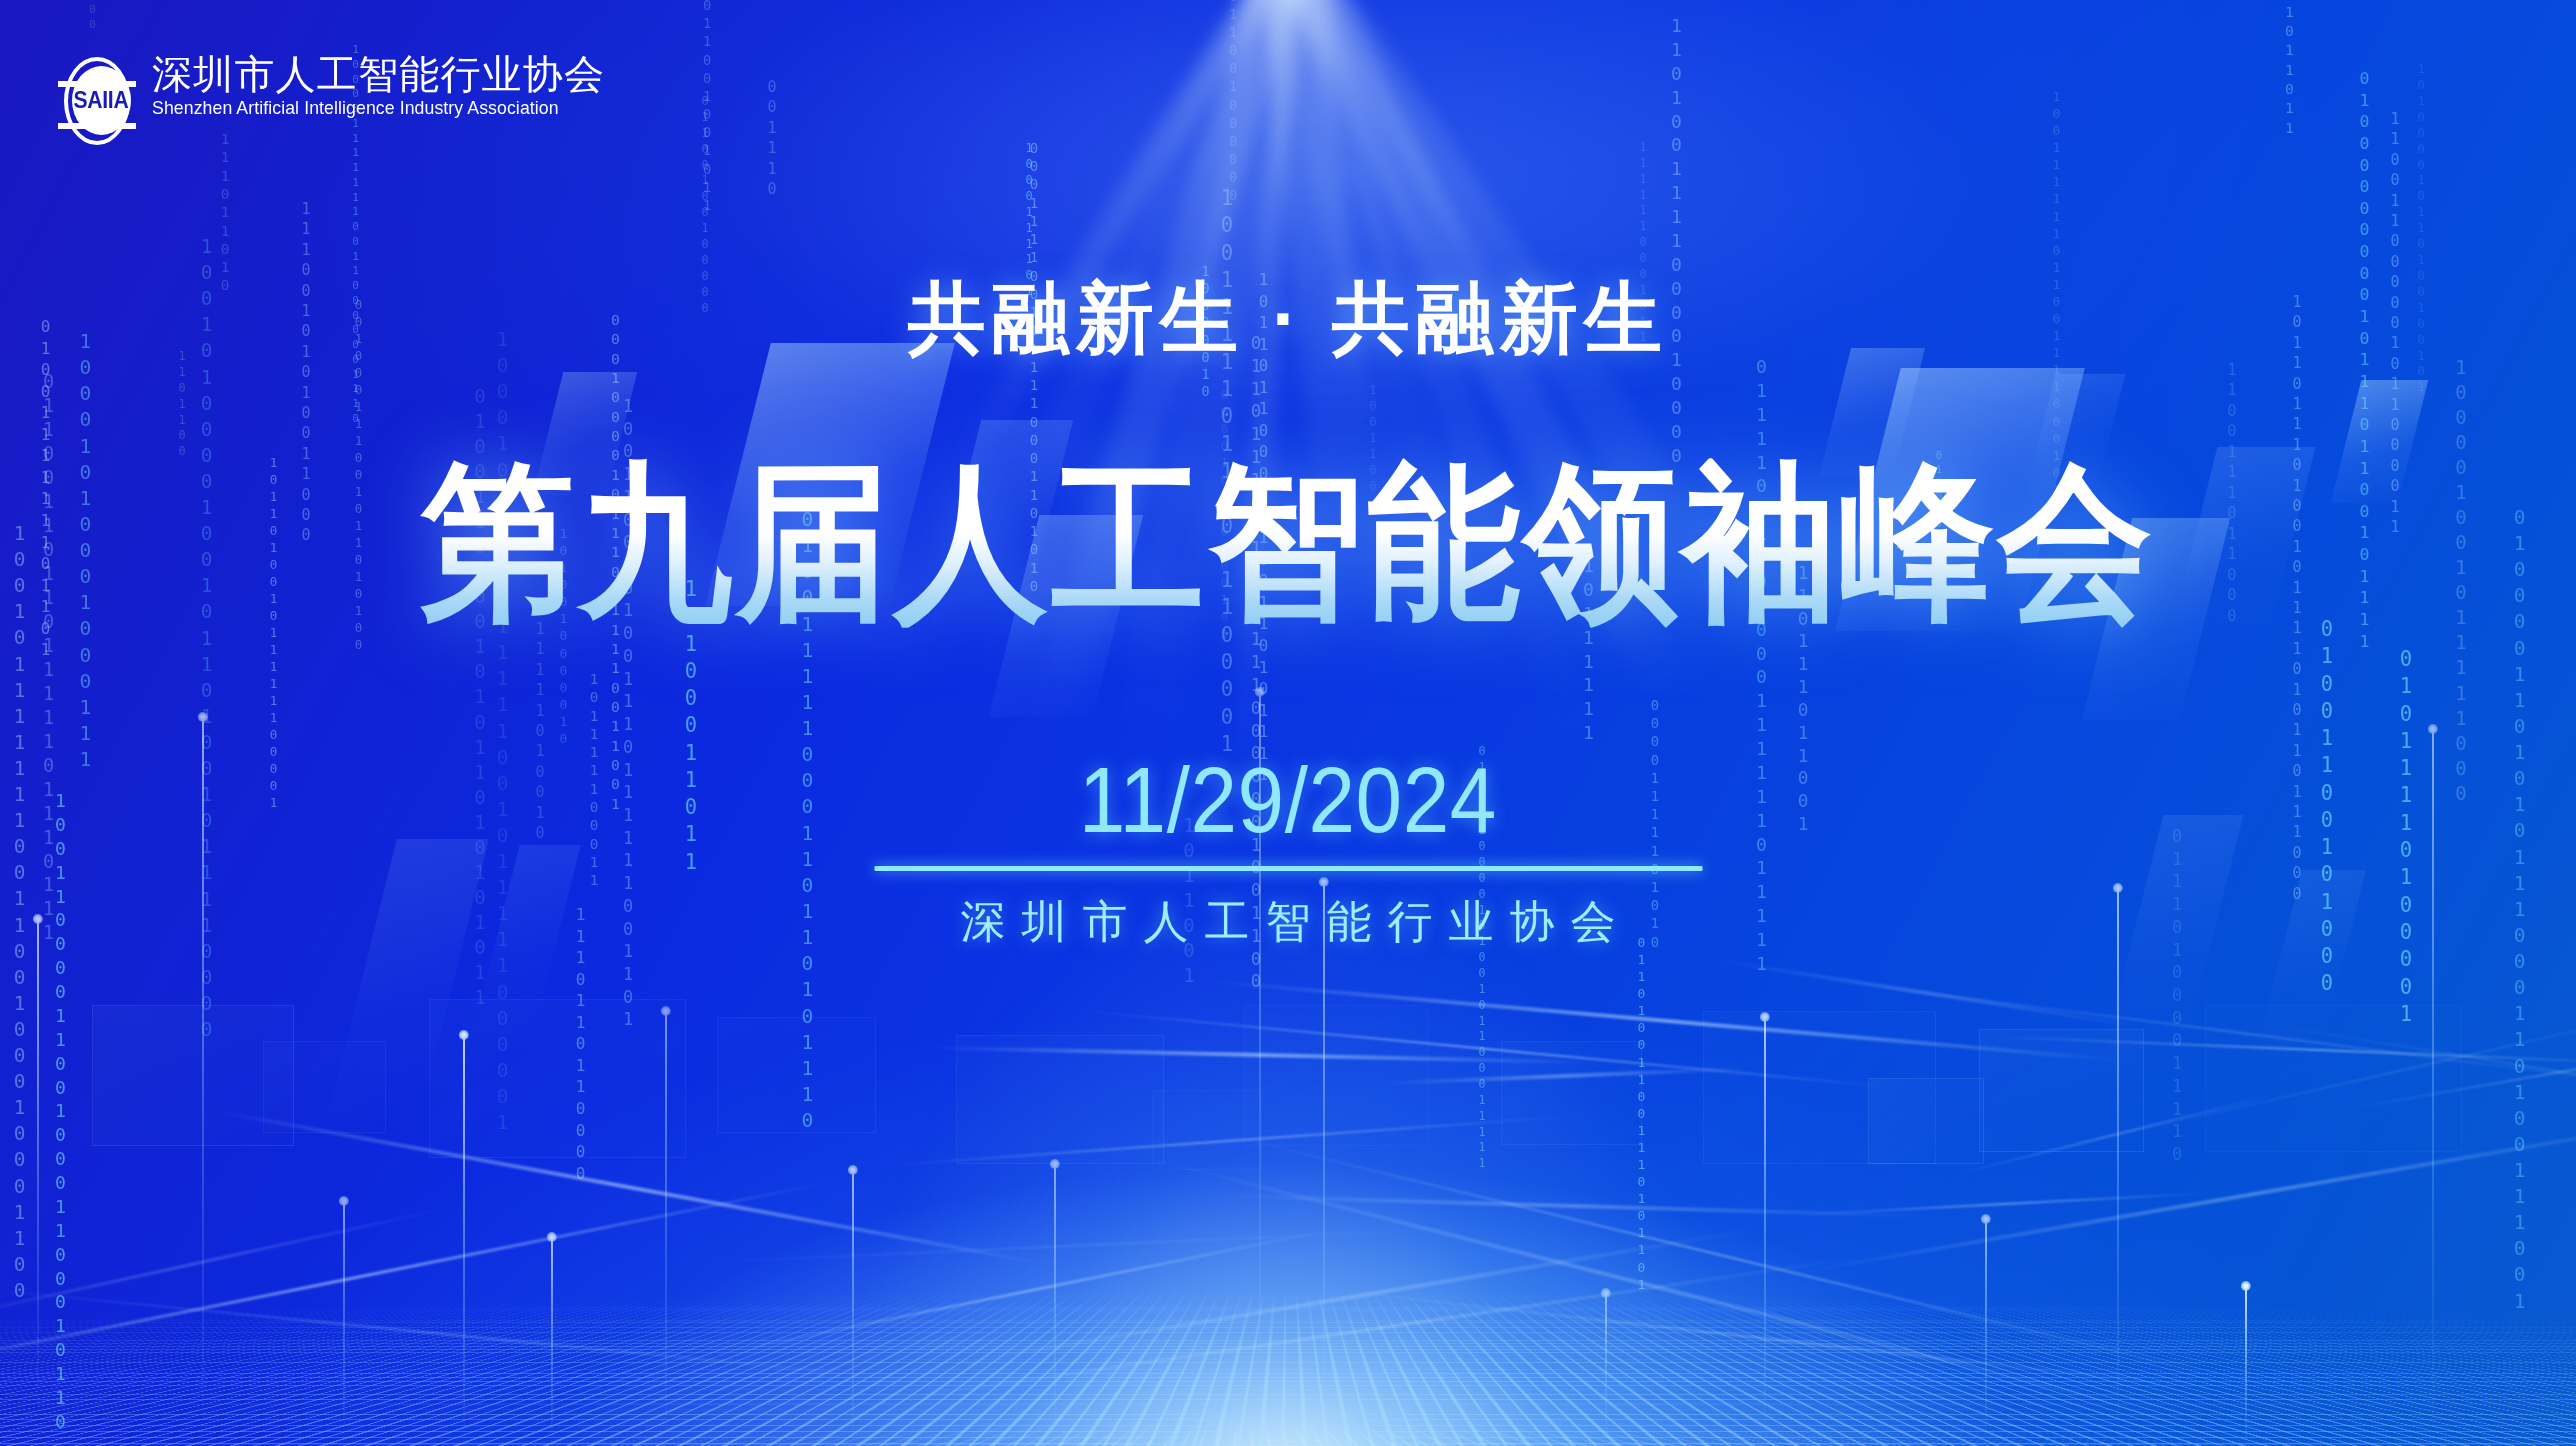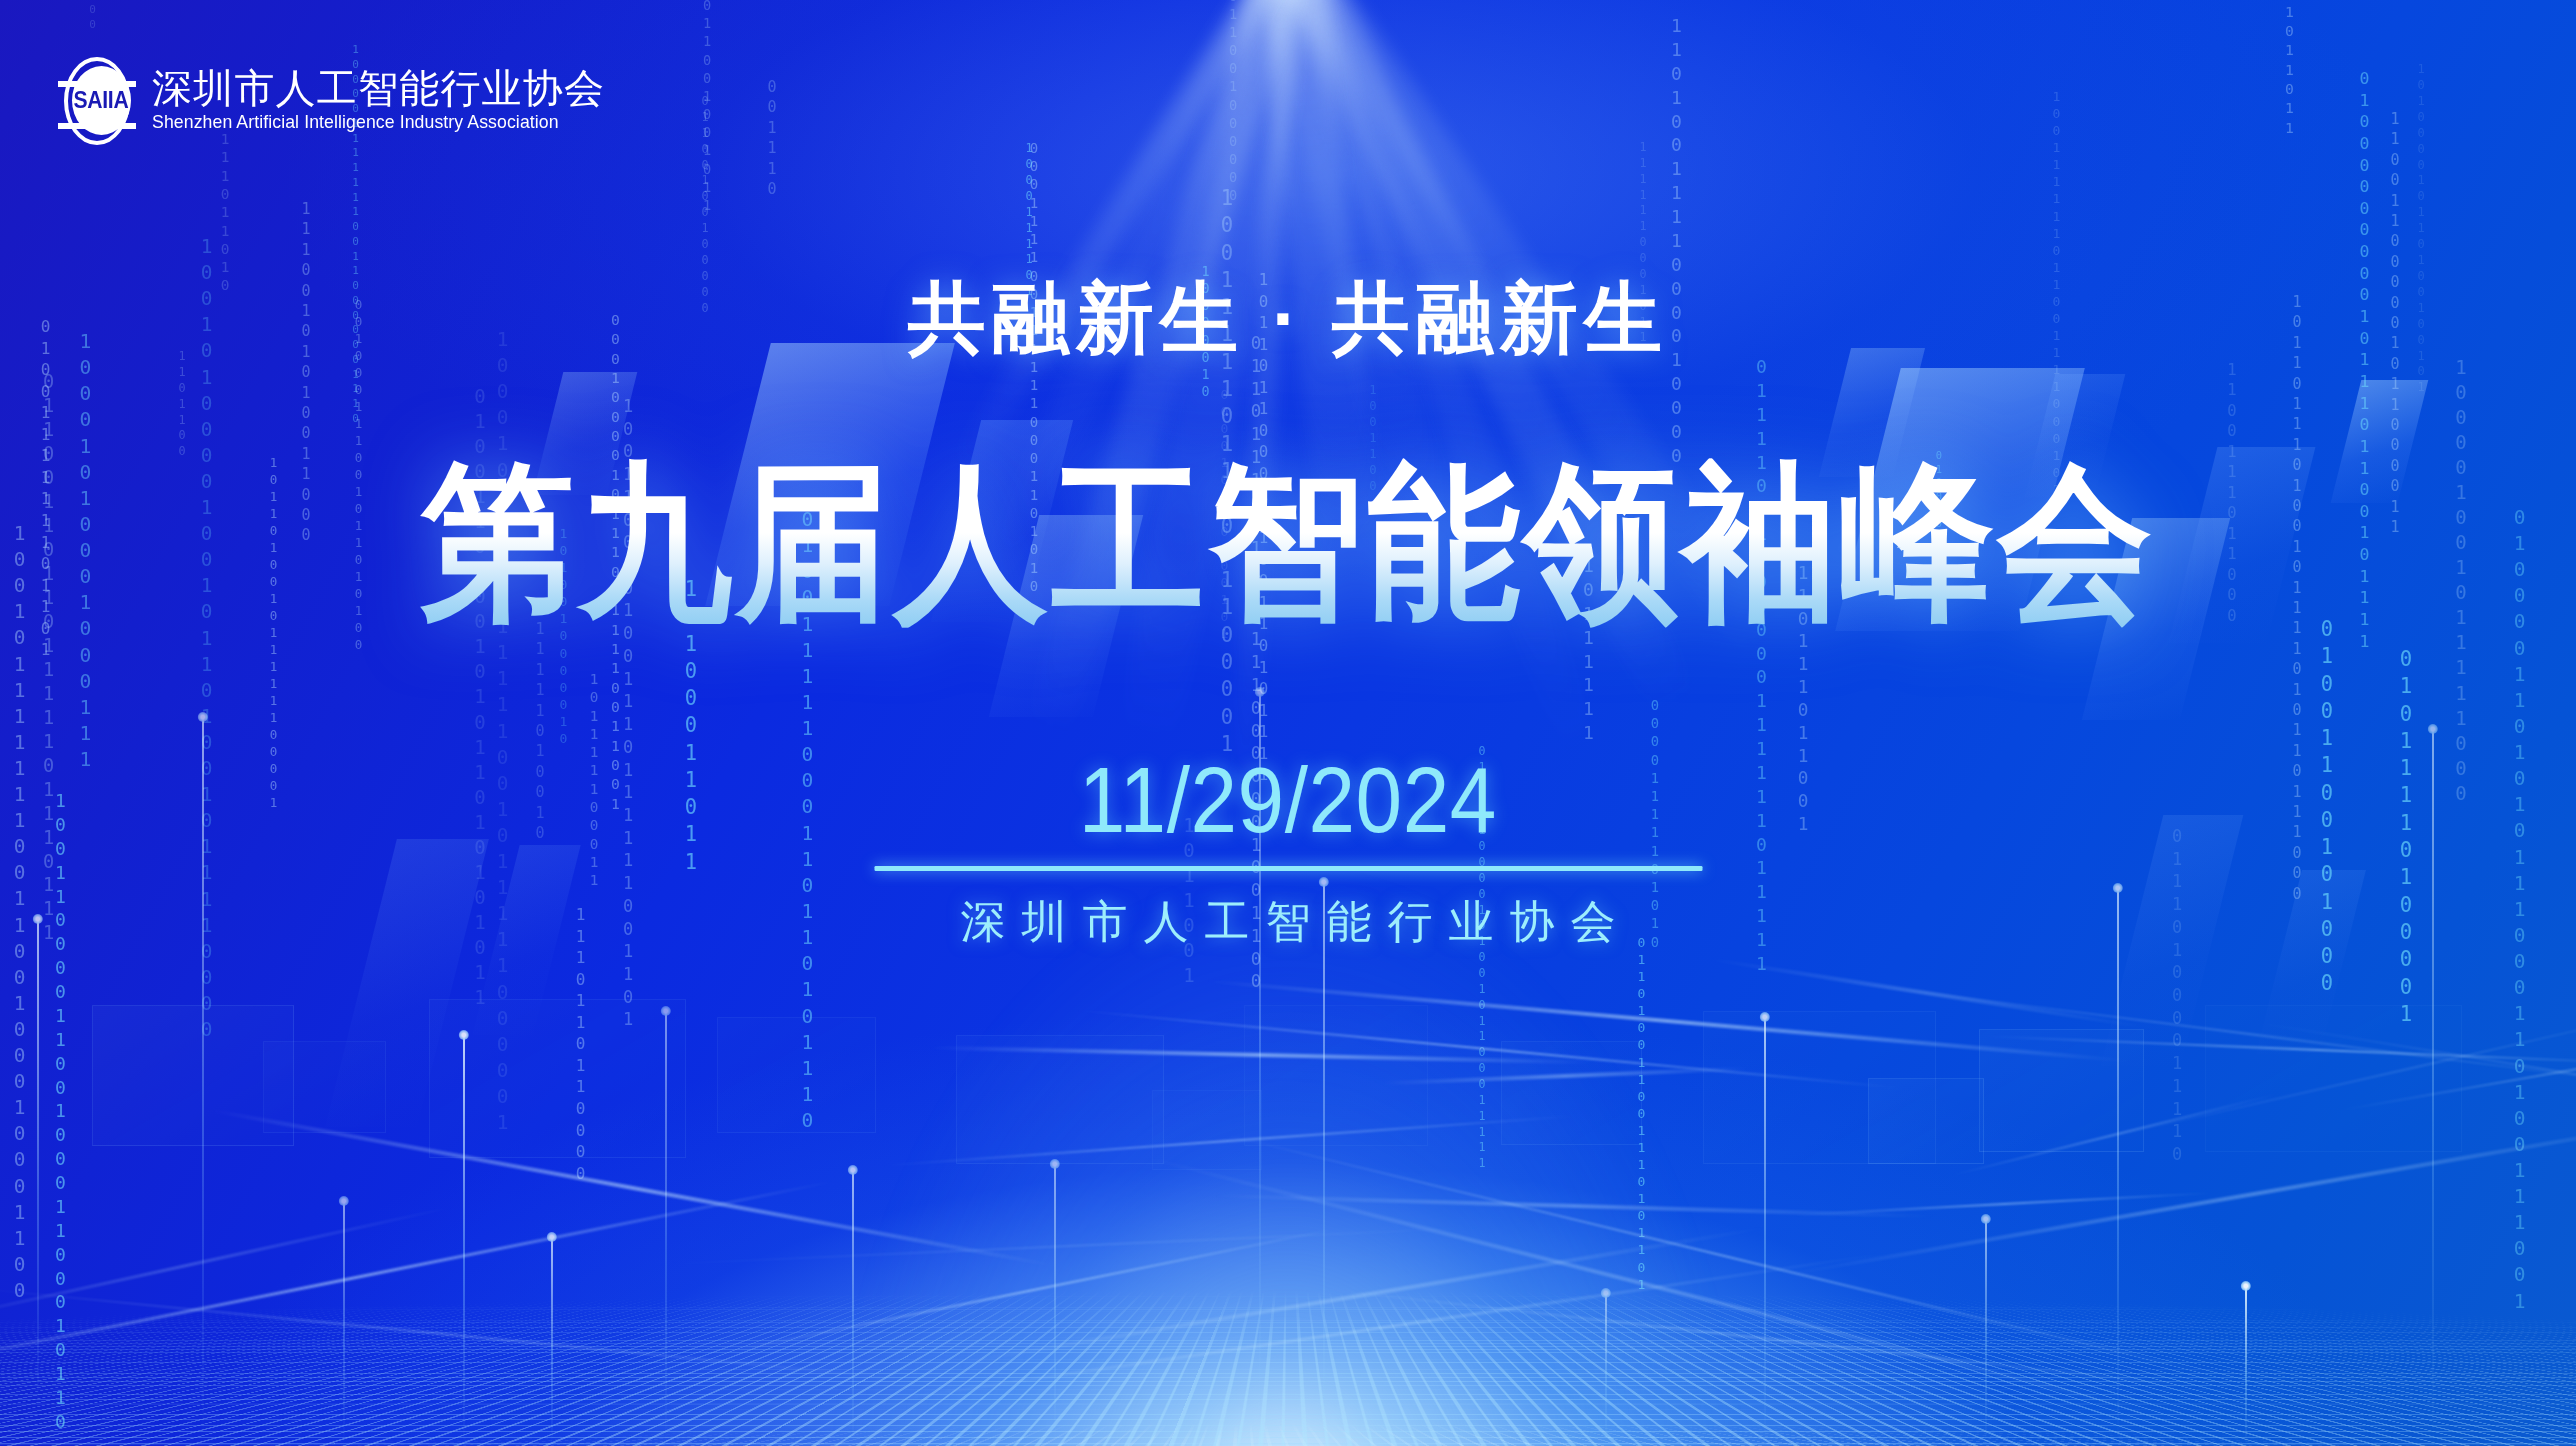--- a/index.html
+++ b/index.html
@@ -88,21 +88,21 @@
   .chip{
     position:absolute;
     border:1.2px solid rgba(150,215,255,.24);
     background:linear-gradient(150deg, rgba(140,205,255,.11), rgba(90,170,255,.03));
   }
 
   
   .pgram{ position:absolute; transform:skewX(-14deg); }
 
   
-  #logo{ position:absolute; left:58px; top:54px; display:flex; align-items:center; gap:16px; }
+  #logo{ position:absolute; left:58px; top:54px; display:flex; gap:16px; }
   .logo-mark{ position:relative; width:78px; height:93px; flex:0 0 auto; }
   .logo-ring{
     position:absolute; left:6.1px; top:2.5px; width:66px; height:88px;
     border:4.3px solid #ffffff; border-radius:50%;
   }
   .logo-disc{
     position:absolute; left:13.5px; top:12.3px; width:59px; height:69px;
     background:#ffffff; border-radius:50%;
     display:flex; align-items:center; justify-content:center;
   }

